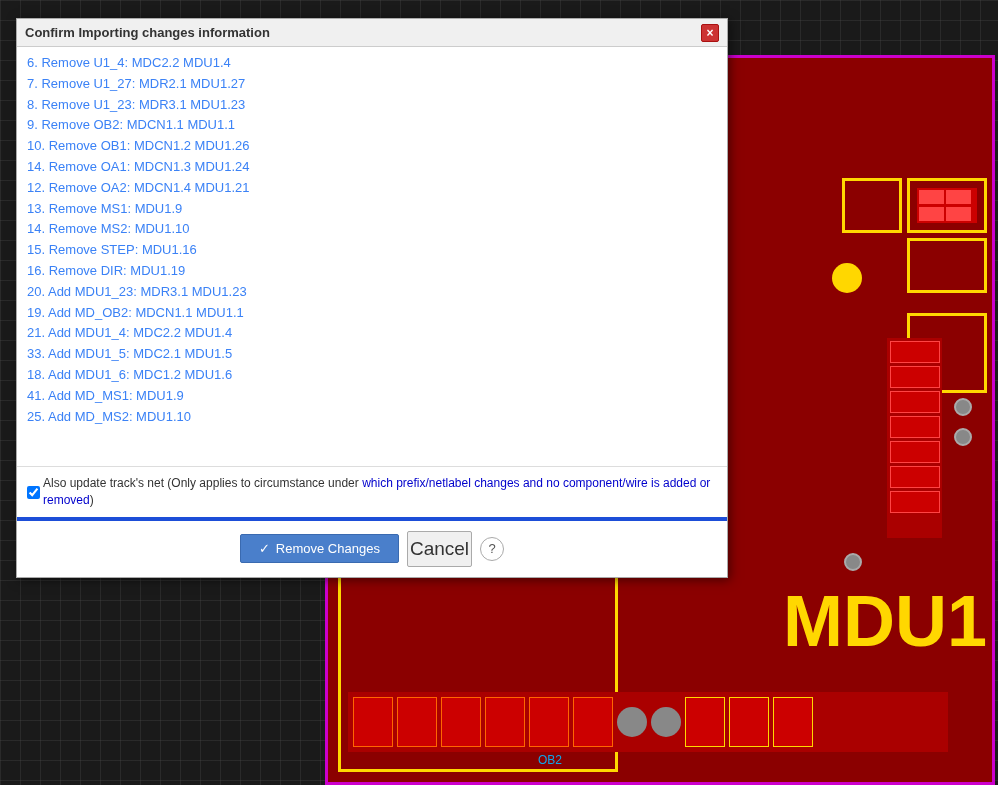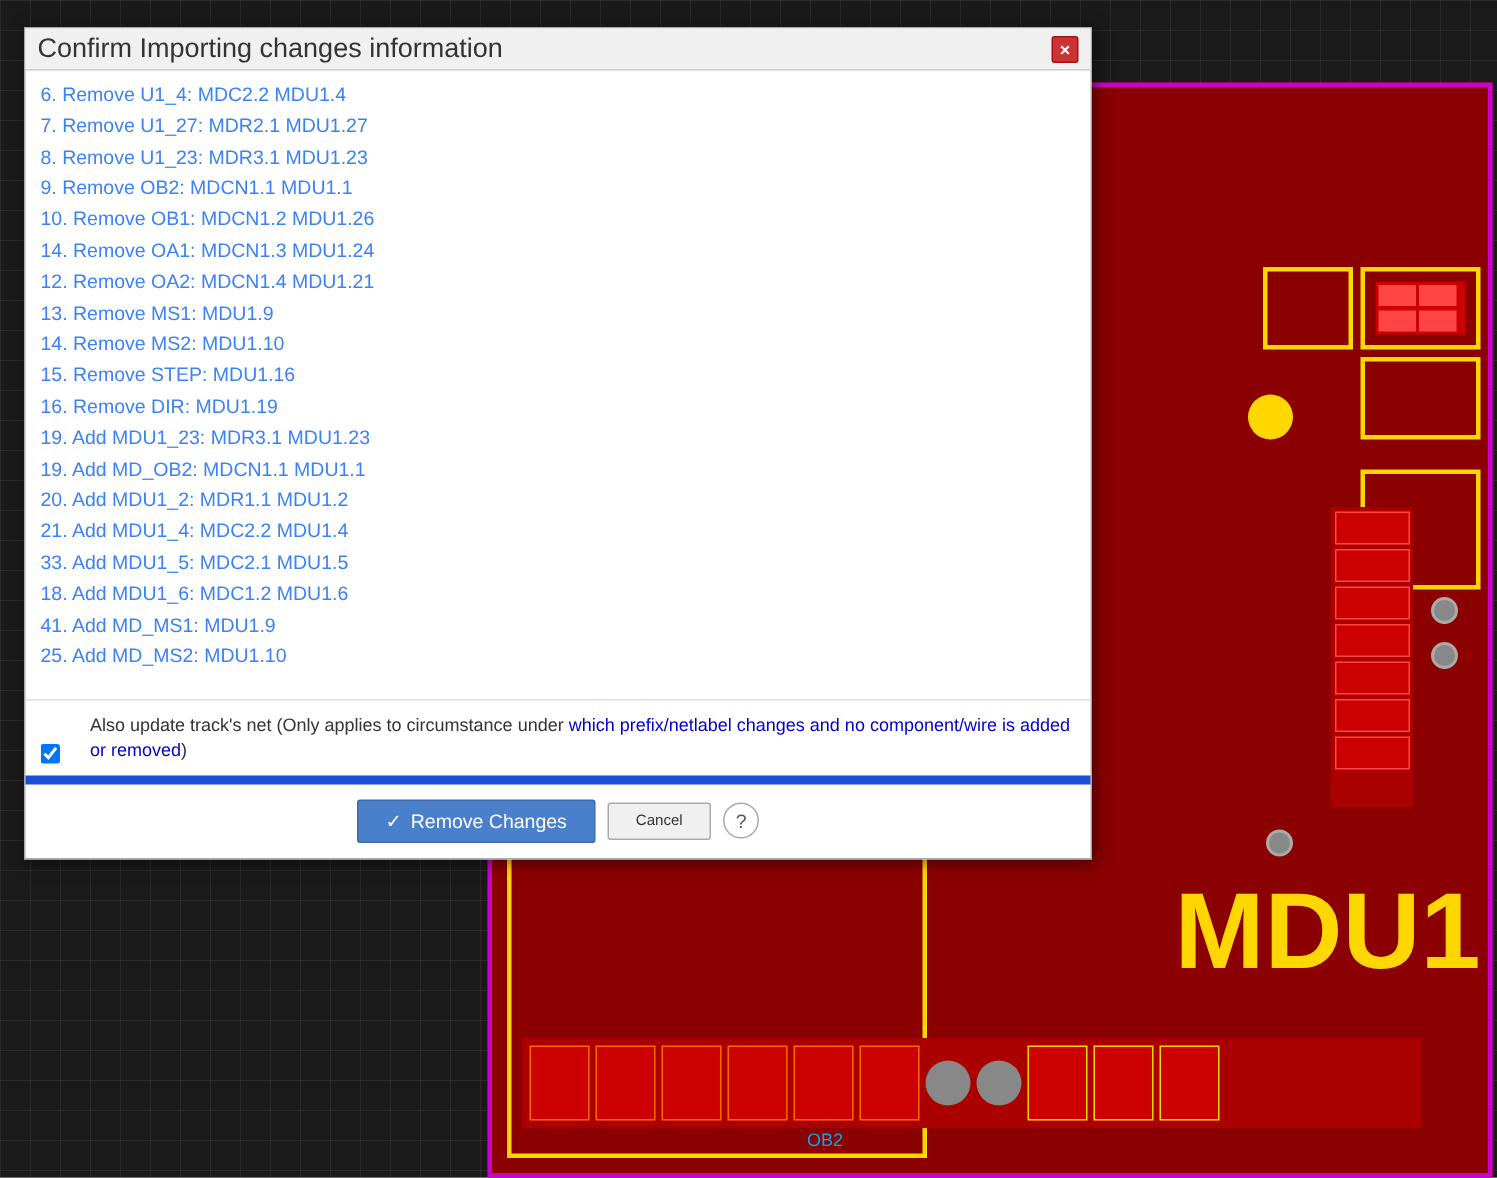--- a/index.html
+++ b/index.html
@@ -70,23 +70,23 @@
       background: #f0f0f0;
       border-bottom: 1px solid #ccc;
       padding: 5px 8px;
       display: flex;
       justify-content: space-between;
       align-items: center;
       height: 28px;
     }
 
     .dialog-title {
-      font-size: 18px;
+      font-size: 13px;
       color: #333;
-      font-weight: normal;
+      font-weight: bold;
     }
 
     .dialog-close-btn {
       width: 18px;
       height: 18px;
       background: #cc3333;
       border: 1px solid #aa1111;
       border-radius: 2px;
       display: flex;
       align-items: center;
@@ -125,23 +125,23 @@
       color: #3b82f6;
       line-height: 1.6;
       white-space: nowrap;
       font-size: 13px;
     }
 
     
     .checkbox-area {
       padding: 8px 10px;
       display: flex;
-      align-items: flex-end;
-      gap: 20px;
-      border-bottom: 6px solid #1d4ed8;
+      align-items: center;
+      gap: 3px;
+      border-bottom: 4px solid #1d4ed8;
       min-height: 44px;
     }
 
     .checkbox-area input[type="checkbox"] {
       margin-top: 2px;
       flex-shrink: 0;
     }
 
     .checkbox-label {
       font-size: 12px;
@@ -172,22 +172,22 @@
       display: flex;
       align-items: center;
       gap: 6px;
       border-radius: 2px;
     }
 
     .btn-cancel {
       background: #f0f0f0;
       color: #333;
       border: 1px solid #aaa;
-      padding: 6px 18px;
-      font-size: 10px;
+      padding: 6px 2px;
+      font-size: 19px;
       cursor: pointer;
       border-radius: 2px;
     }
 
     .btn-help {
       background: transparent;
       border: 1px solid #aaa;
       width: 24px;
       height: 24px;
       border-radius: 50%;
@@ -277,23 +277,22 @@
           <div class="change-item">7.   Remove U1_27: MDR2.1 MDU1.27</div>
           <div class="change-item">8.   Remove U1_23: MDR3.1 MDU1.23</div>
           <div class="change-item">9.   Remove OB2: MDCN1.1 MDU1.1</div>
           <div class="change-item">10. Remove OB1: MDCN1.2 MDU1.26</div>
           <div class="change-item">14. Remove OA1: MDCN1.3 MDU1.24</div>
           <div class="change-item">12. Remove OA2: MDCN1.4 MDU1.21</div>
           <div class="change-item">13. Remove MS1: MDU1.9</div>
           <div class="change-item">14. Remove MS2: MDU1.10</div>
           <div class="change-item">15. Remove STEP: MDU1.16</div>
           <div class="change-item">16. Remove DIR: MDU1.19</div>
-          <div class="change-item">19. Add MDU1_23: MDR3.1 MDU1.23</div>
+          <div class="change-item">20. Add MDU1_23: MDR3.1 MDU1.23</div>
           <div class="change-item">19. Add MD_OB2: MDCN1.1 MDU1.1</div>
-          <div class="change-item">20. Add MDU1_2: MDR1.1 MDU1.2</div>
           <div class="change-item">21. Add MDU1_4: MDC2.2 MDU1.4</div>
           <div class="change-item">33. Add MDU1_5: MDC2.1 MDU1.5</div>
           <div class="change-item">18. Add MDU1_6: MDC1.2 MDU1.6</div>
           <div class="change-item">41. Add MD_MS1: MDU1.9</div>
           <div class="change-item">25. Add MD_MS2: MDU1.10</div>
         </div>
 
       <div class="checkbox-area">
         <input type="checkbox" checked="" style="">
         <span class="checkbox-label">

